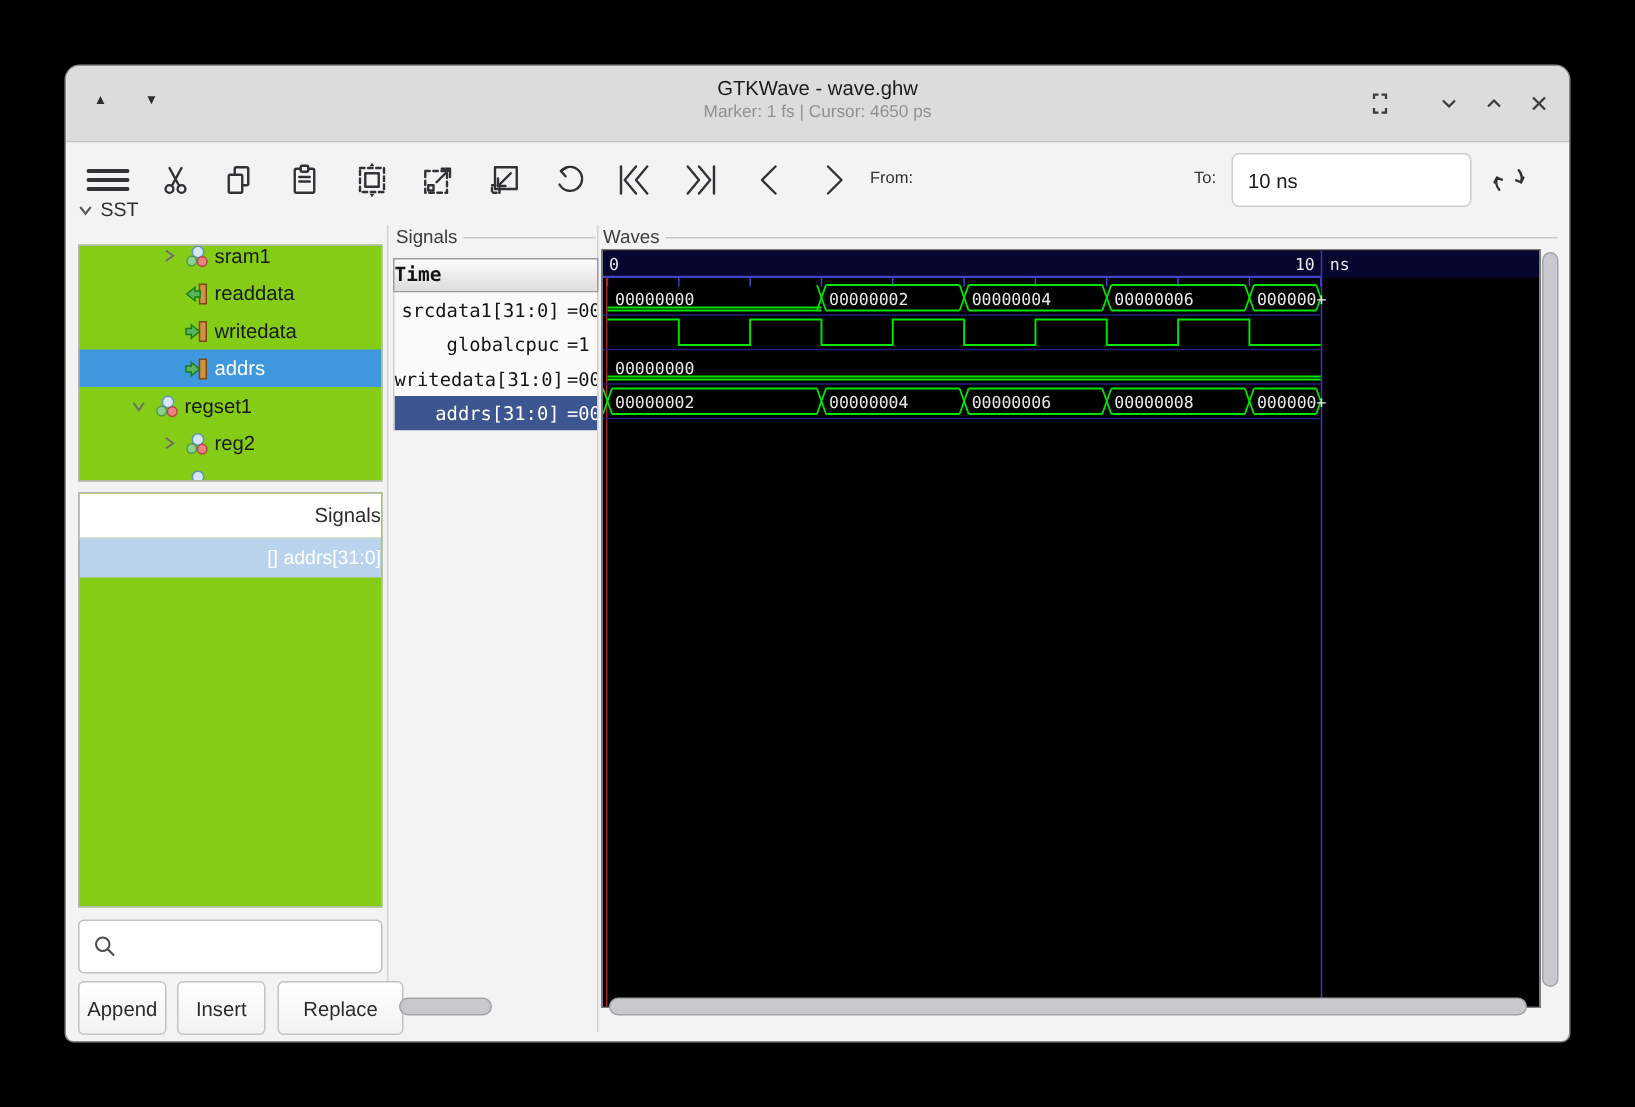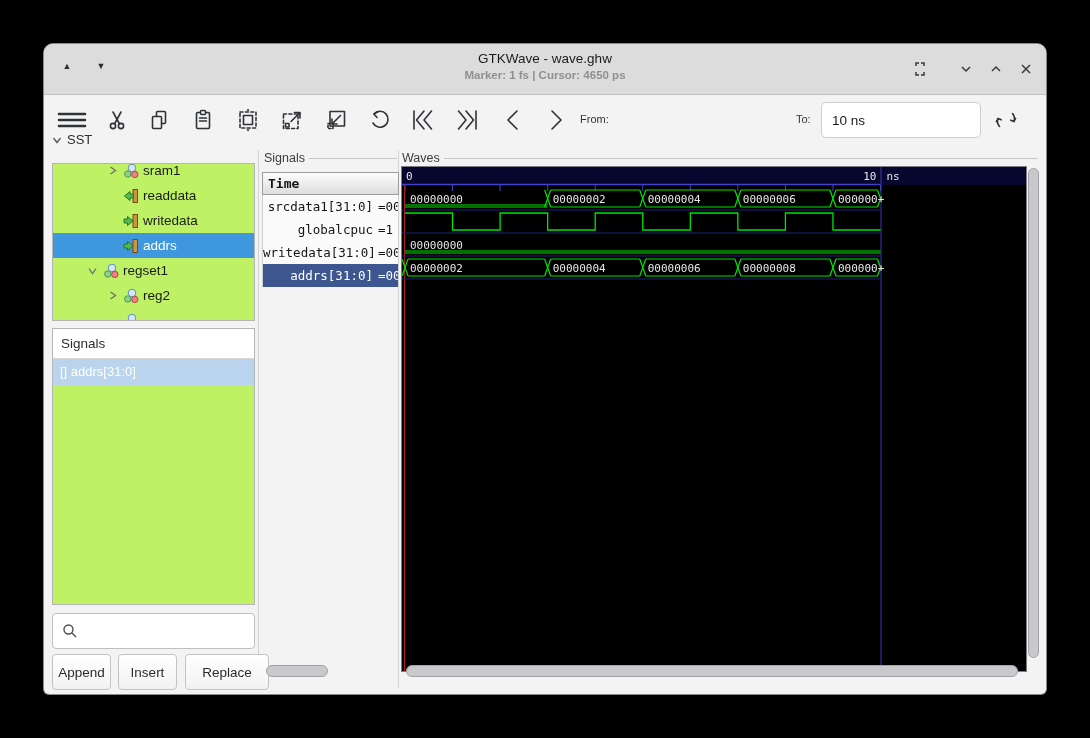--- a/index.html
+++ b/index.html
@@ -4,59 +4,59 @@
 <style>
   html,body{margin:0;padding:0;}
   body{width:1090px;height:738px;background:#000;position:relative;overflow:hidden;
        font-family:"Liberation Sans",sans-serif;color:#1a1a1a;}
   .window{position:absolute;left:44px;top:44px;width:1002px;height:650px;background:#f3f3f4;
           border-radius:9px 9px 5px 5px;overflow:hidden;box-shadow:0 0 0 1px #8a8a8a;}
   
   .titlebar{position:absolute;left:0;top:0;width:100%;height:50px;background:#dcdcdd;border-bottom:1px solid #c2c2c2;}
   .tb-tri{position:absolute;top:17px;font-size:9px;color:#2d2d2d;width:18px;text-align:center;cursor:default;}
   .title{position:absolute;top:7px;left:0;width:100%;text-align:center;font-size:13.5px;color:#1b1b1b;}
-  .subtitle{position:absolute;top:25px;left:0;width:100%;text-align:center;font-size:11.5px;color:#8f9092;font-weight:bold;}
+  .subtitle{position:absolute;top:25px;left:0;width:100%;text-align:center;font-size:11.5px;color:#8f9092;}
   .win-ctl{position:absolute;top:14px;width:22px;height:22px;display:flex;align-items:center;justify-content:center;}
   .win-ctl svg{stroke:#3a3a3a;fill:none;stroke-width:1.5;}
   
   .toolbar{position:absolute;left:0;top:51px;width:100%;height:55px;background:#f3f3f4;}
   .tool{position:absolute;top:8px;width:34px;height:34px;display:flex;align-items:center;justify-content:center;border-radius:4px;}
   .tool svg{stroke:#2f3336;fill:none;stroke-width:1.6;stroke-linecap:round;stroke-linejoin:round;}
   .tb-label{position:absolute;top:18px;font-size:11px;color:#2e3436;}
   .tb-input{position:absolute;top:7px;height:36px;border:1px solid #cdcdcf;border-radius:5px;background:#fff;
             font-size:13.5px;color:#1a1a1a;padding:0 10px;font-family:"Liberation Sans",sans-serif;box-sizing:border-box;}
   
   .vsep{position:absolute;width:1px;background:#d4d4d6;}
   .frame-head{position:absolute;display:flex;align-items:center;font-size:12.5px;color:#3c3c3c;}
   .frame-head .line{flex:1;height:1px;background:#c8c8ca;margin-left:4px;margin-top:1px;}
   
   .sst-header{position:absolute;left:7px;top:88px;display:flex;align-items:center;font-size:13px;color:#2d2d2d;}
   .sst-header svg{margin-right:4px;}
-  .panel-box{position:absolute;background:#bef264;border:1px solid #b5b5b7;box-sizing:border-box;overflow:hidden;}
+  .panel-box{position:absolute;background:#84cc16;border:1px solid #b5b5b7;box-sizing:border-box;overflow:hidden;text-align:right;}
   .tree-box{left:8px;top:119px;width:203px;height:158px;}
   .tree-row{height:25px;display:flex;align-items:center;font-size:13.5px;white-space:nowrap;}
   .tree-row:first-child{margin-top:-6px;}
   .tree-row.selected{background:#3f97dd;color:#fff;}
   .tree-row .expander{width:18px;display:flex;justify-content:center;}
   .tree-row .tree-icon{width:20px;display:flex;justify-content:center;}
   .tree-row .tree-label{margin-left:2px;}
   .pad1{padding-left:30px;}  .pad2{padding-left:50px;}  .pad2n{padding-left:68px;}
   .list-box{left:8px;top:284px;width:203px;height:277px;}
   .list-header{height:29px;line-height:29px;padding-left:8px;font-size:13.5px;color:#2d2d2d;border-bottom:1px solid #d8d8d8;background:#fff;}
   .list-item{height:26px;line-height:26px;padding-left:7px;font-size:13px;}
   .list-item.selected{background:#b9d4ec;color:#fff;}
   .search{position:absolute;left:8px;top:569px;width:203px;height:36px;background:#fff;border:1px solid #bfbfc1;
           border-radius:4px;box-sizing:border-box;display:flex;align-items:center;padding-left:9px;}
   .lbtn{position:absolute;top:610px;height:36px;background:linear-gradient(#ffffff,#f2f2f3);border:1px solid #c3c3c5;
         border-radius:4px;font-size:13.5px;color:#2b2b2b;display:flex;align-items:center;justify-content:center;box-sizing:border-box;
         font-family:"Liberation Sans",sans-serif;}
   
   .time-header{position:absolute;left:218px;top:128px;width:137px;height:23px;box-sizing:border-box;
                background:linear-gradient(#fcfcfc,#dddddd);border:1px solid #9d9da1;
-               font-family:"DejaVu Sans Mono",monospace;font-weight:bold;font-size:13px;line-height:21px;padding-left:5px;color:#151515;}
+               font-family:"DejaVu Sans Mono",monospace;font-weight:bold;font-size:13px;line-height:21px;color:#151515;}
   .sig-rows{position:absolute;left:218px;top:151px;width:137px;background:#fafafa;border-left:1px solid #cfcfd1;
             border-right:1px solid #cfcfd1;box-sizing:border-box;overflow:hidden;}
   .sig-row{height:23px;line-height:23px;font-family:"DejaVu Sans Mono",monospace;font-size:12.5px;color:#141414;
            white-space:nowrap;overflow:hidden;}
   .sig-row .sig-name{display:inline-block;width:110px;text-align:right;}
   .sig-row .sig-val{margin-left:5px;}
   .sig-row.selected{background:#3d568f;color:#fff;}
   
   .sb-thumb{position:absolute;background:#c9c9cd;border:1px solid #a3a3a7;border-radius:7px;box-sizing:border-box;}
   

